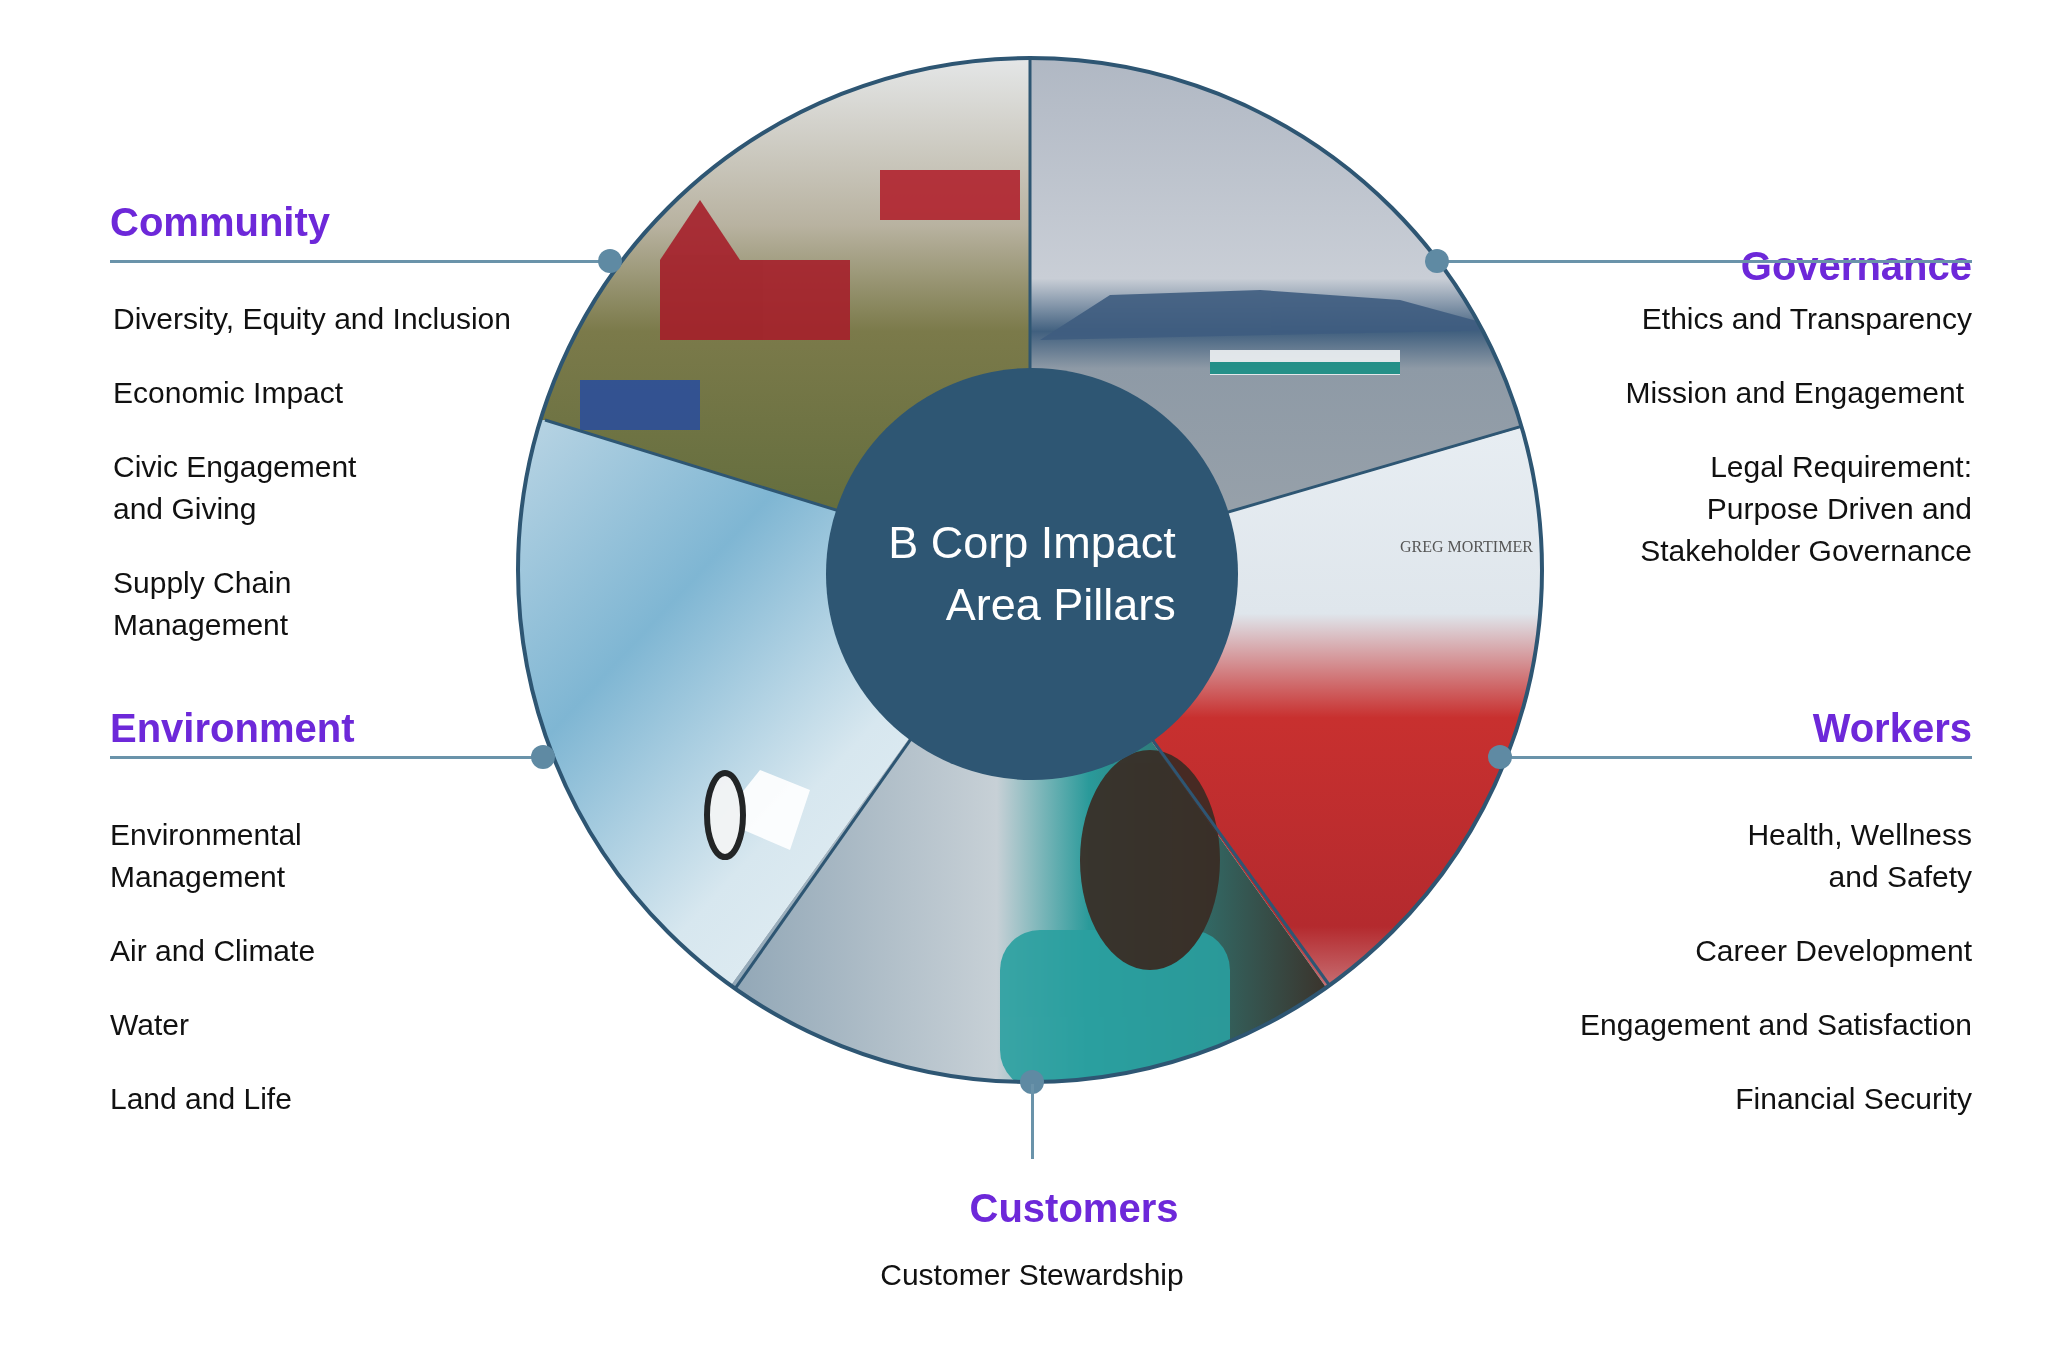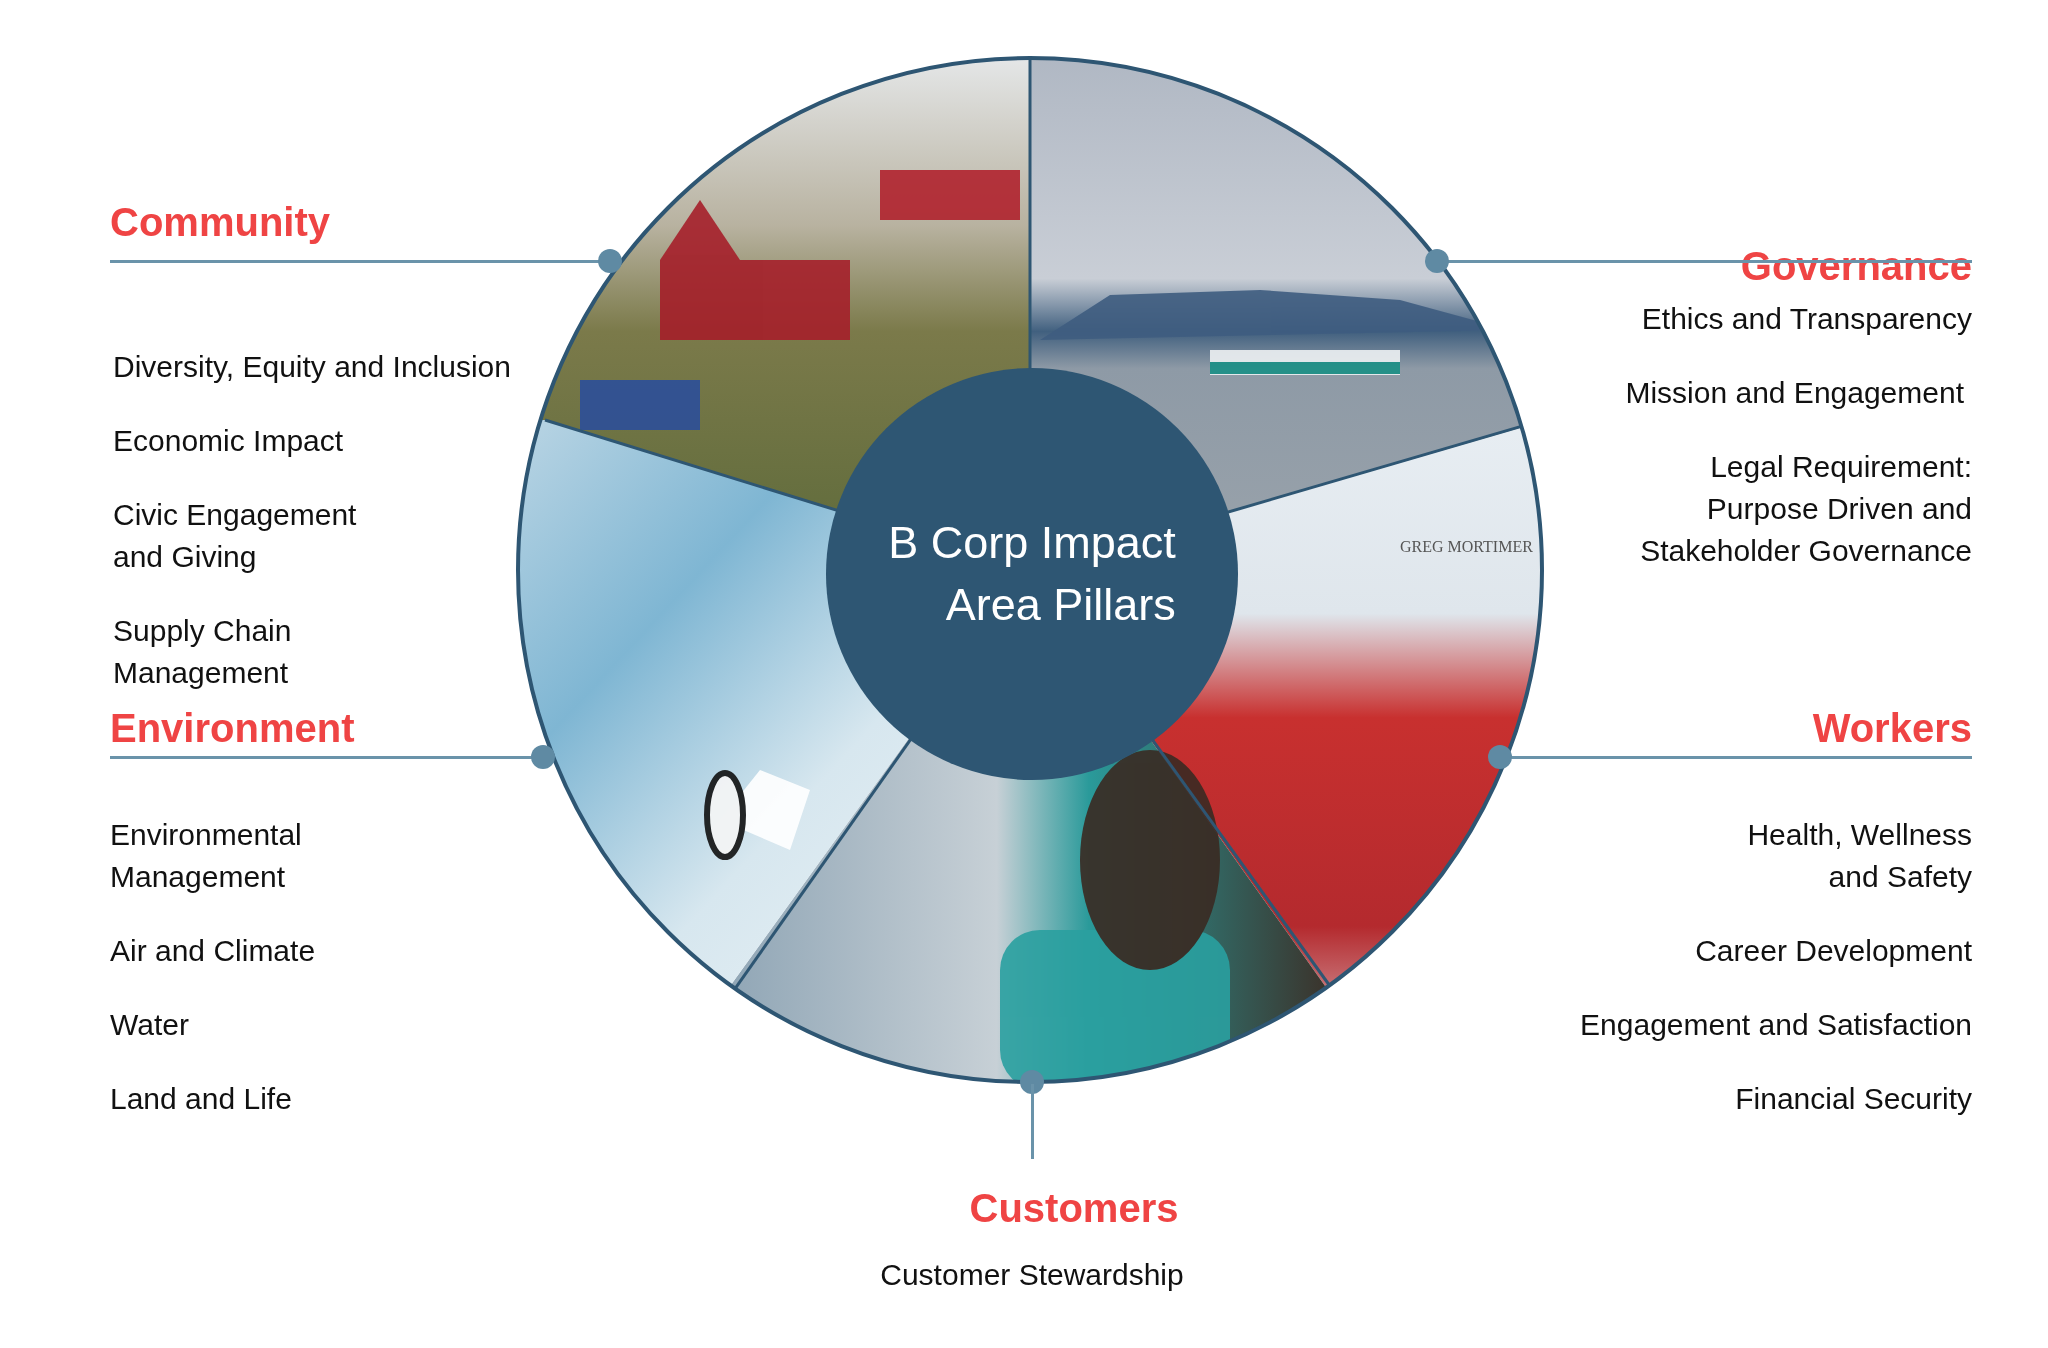--- a/index.html
+++ b/index.html
@@ -1,18 +1,18 @@
 <!DOCTYPE html>
 <html><head>
 <meta charset="utf-8">
 <style>
   html, body { margin:0; padding:0; background:#ffffff; }
   body { width:2048px; height:1348px; position:relative; overflow:hidden;
          font-family:"Liberation Sans","DejaVu Sans",sans-serif; color:#111; }
-  .heading { position:absolute; font-weight:bold; font-size:40px; color:#ef4444; line-height:1; }
+  .heading { position:absolute; font-weight:bold; font-size:40px; color:#6d28d9; line-height:1; }
   .rule { position:absolute; height:3px; background:#6a93aa; }
   .dot { position:absolute; width:24px; height:24px; border-radius:50%; background:#5f8aa3; margin:-12px 0 0 -12px; }
   .vline { position:absolute; width:3px; background:#6a93aa; }
   .items { position:absolute; font-size:30px; line-height:42px; }
   .items .item { margin-bottom:32px; white-space:pre-line; }
   .items.right { text-align:right; }
   .items.center { text-align:center; }
   #wheel { position:absolute; left:0; top:0; }
   .center-label { position:absolute; left:826px; top:368px; width:412px; height:412px;
                   display:flex; align-items:center; justify-content:center; text-align:right;
@@ -95,21 +95,21 @@
   <circle cx="1030" cy="570" r="512" fill="none" stroke="#2e5673" stroke-width="4"></circle>
   <circle cx="1032" cy="574" r="206" fill="#2e5673"></circle>
 </svg>
 
 <div class="center-label">B Corp Impact
 Area Pillars</div>
 
 <div class="heading" style="left:110px;top:202px;">Community</div>
 <div class="rule" style="left:110px;top:260px;width:498px;"></div>
 <div class="dot" style="left:610px;top:261px;"></div>
-<div class="items" style="left:113px;top:298px;width:460px;margin-top:48px;">
+<div class="items" style="left:113px;top:298px;width:460px;">
   <div class="item">Diversity, Equity and Inclusion</div>
   <div class="item">Economic Impact</div>
   <div class="item">Civic Engagement
 and Giving</div>
   <div class="item">Supply Chain
 Management</div>
 </div>
 
 <div class="heading" style="right:76px;top:198px;margin-top:48px;">Governance</div>
 <div class="rule" style="left:1440px;top:260px;width:532px;"></div>

